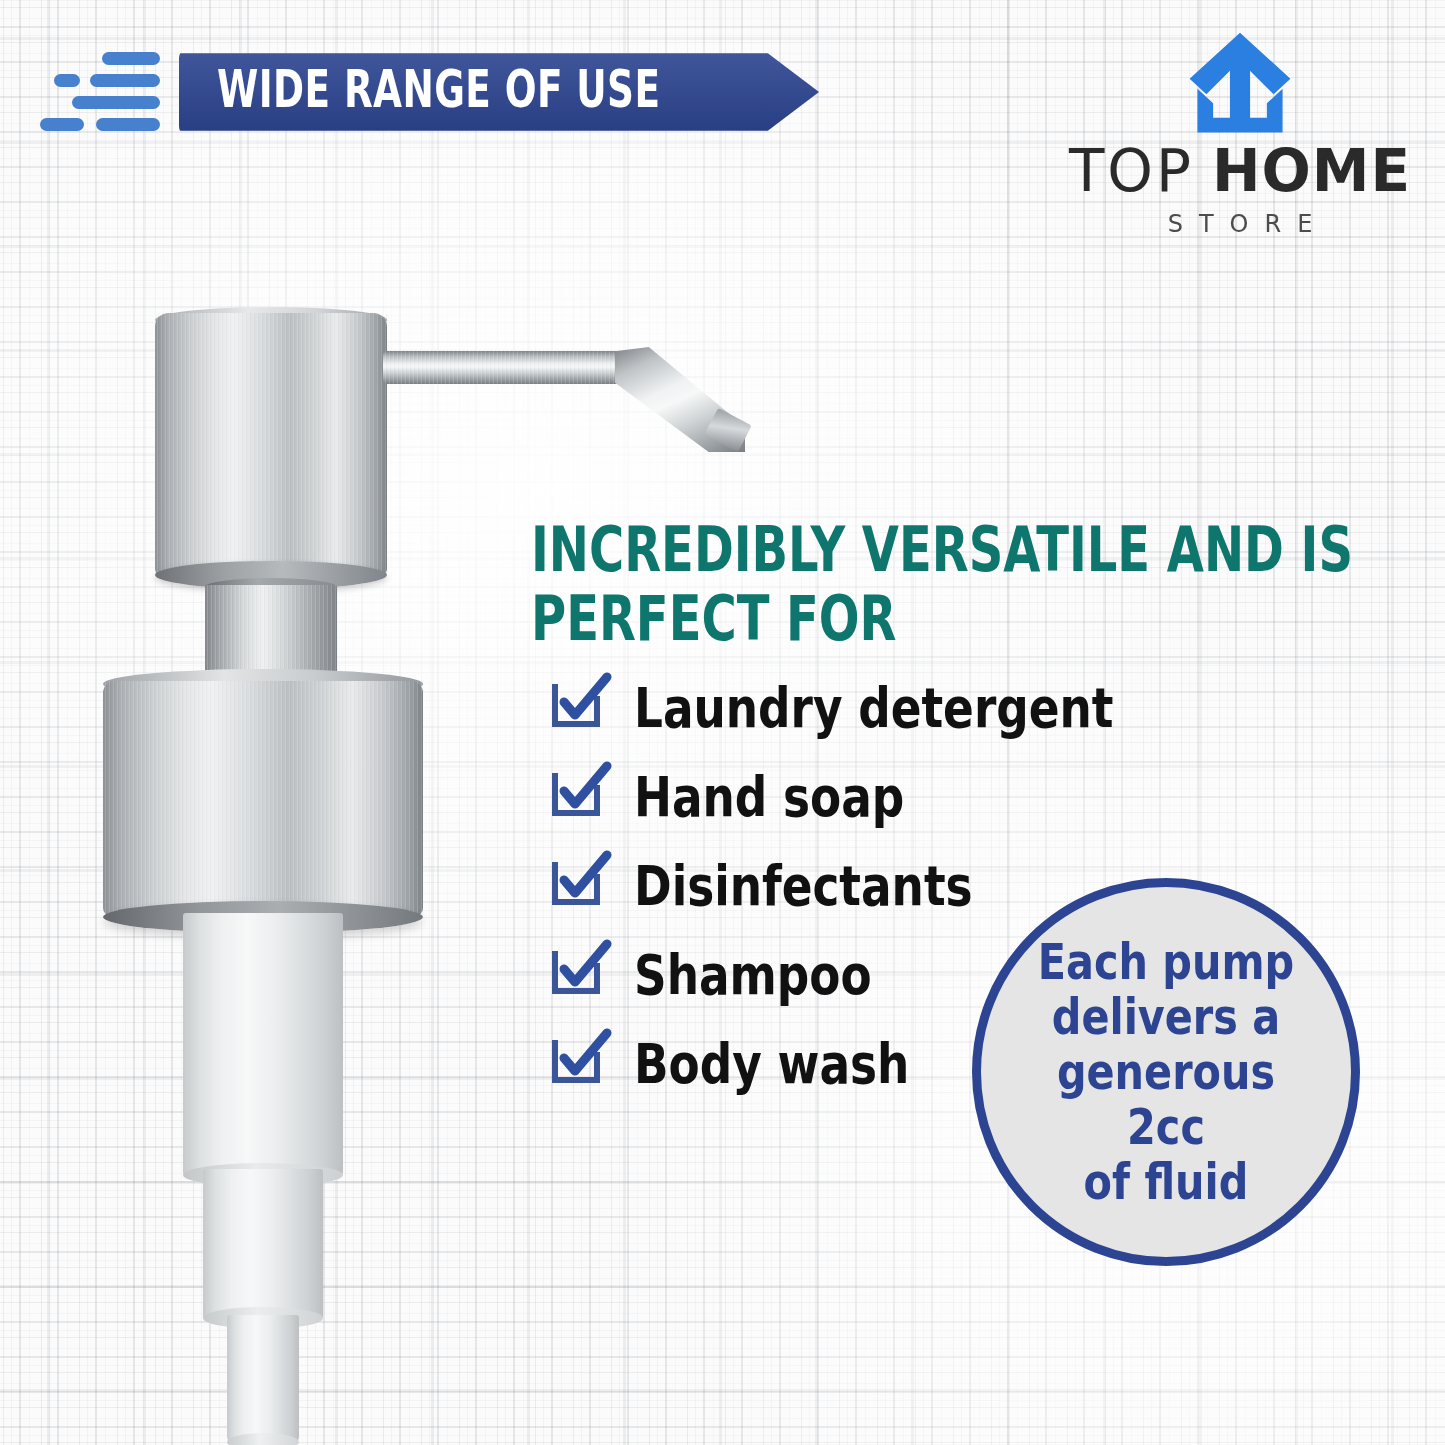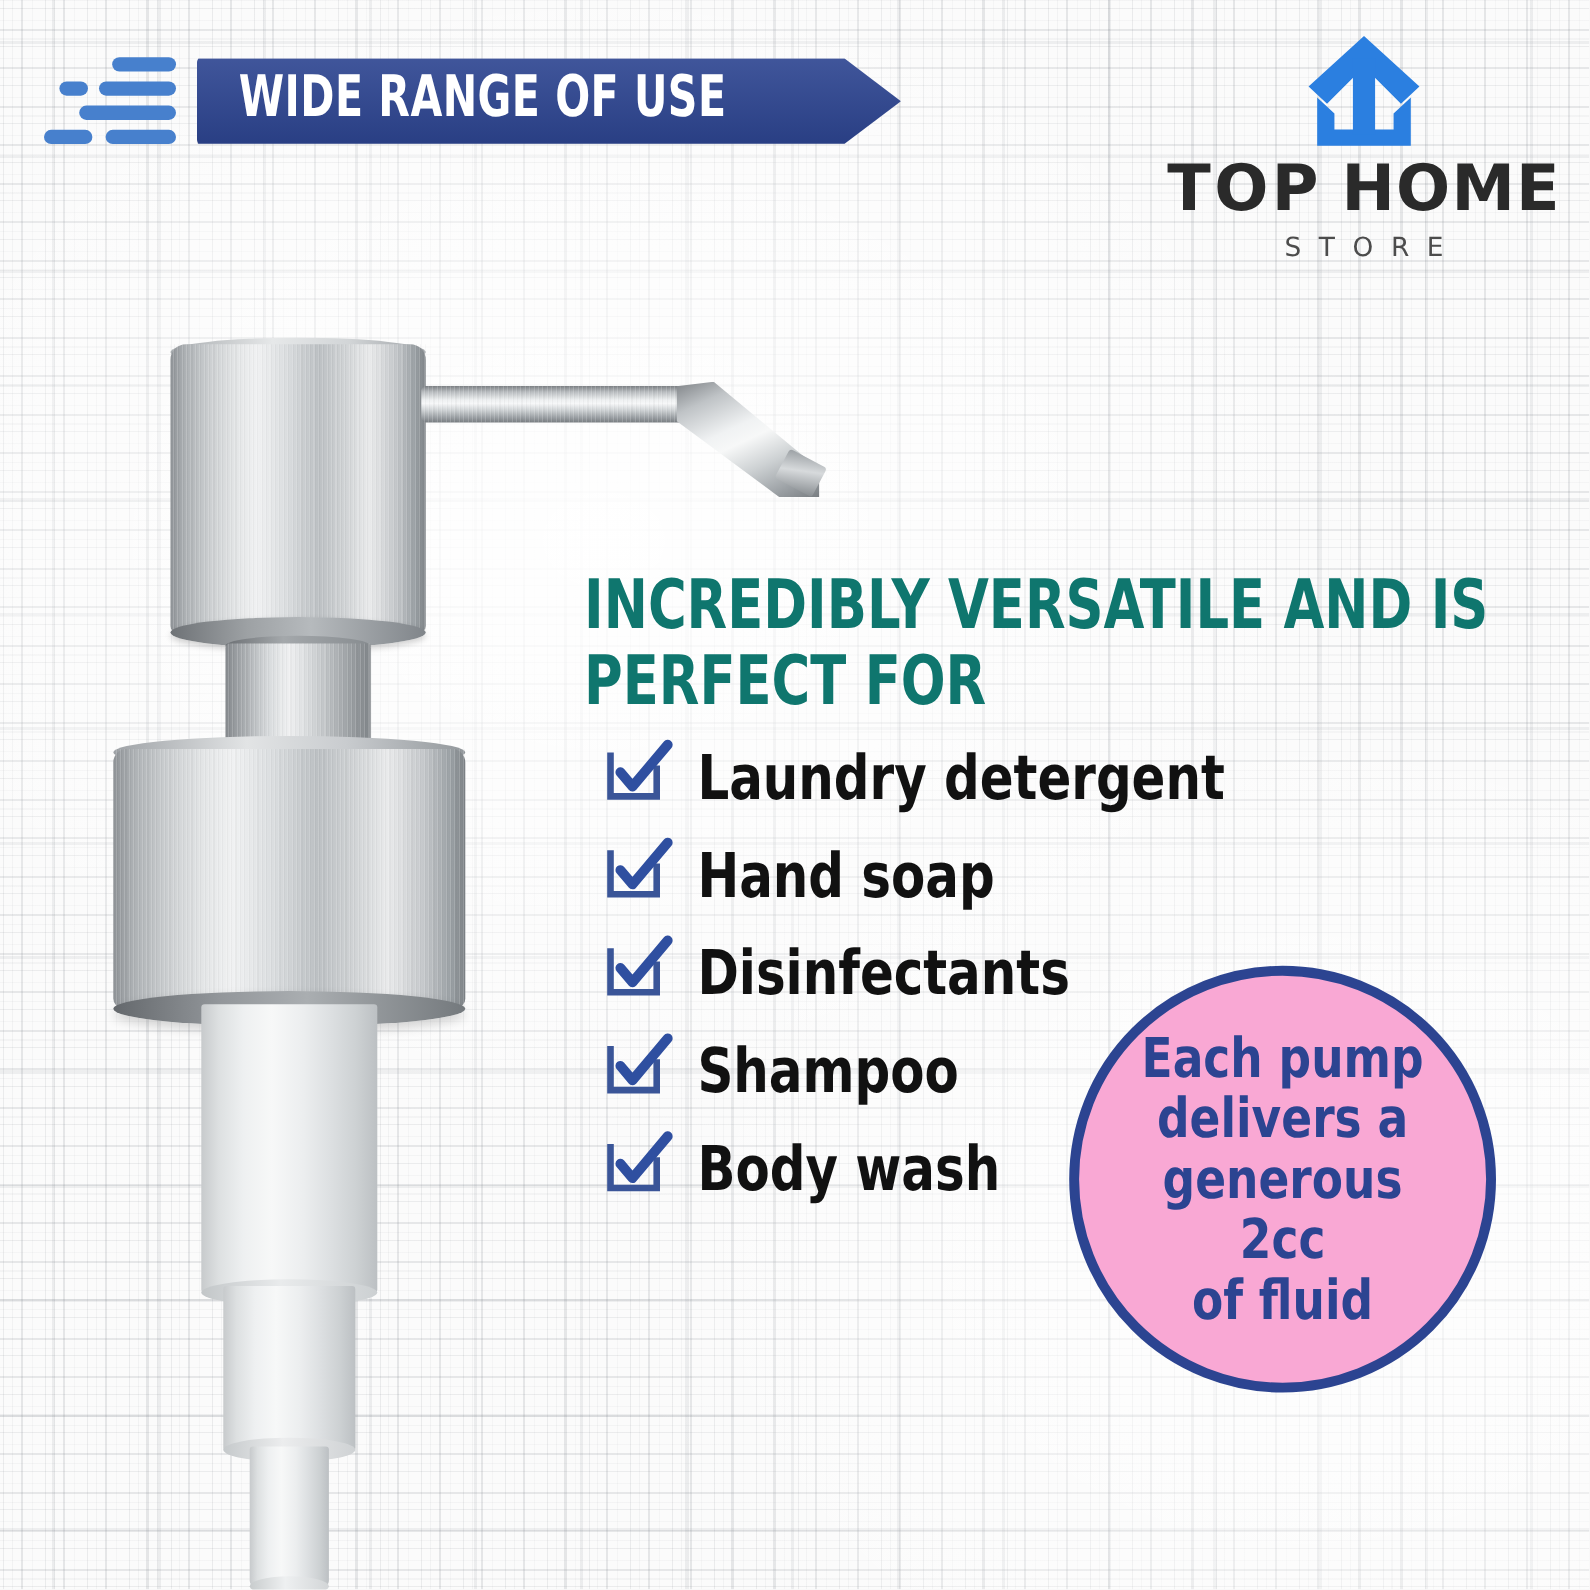--- a/index.html
+++ b/index.html
@@ -98,21 +98,21 @@
   
   #logo{position:absolute;right:25px;top:26px;width:360px;text-align:center;}
   #logo-icon{width:112px;height:112px;margin:0 auto;display:block;}
   #logo-wordmark{
     margin-top:4px;
     font-size:58px;
     line-height:1;
     white-space:nowrap;
     color:#2a2a2a;
   }
-  #logo-top{font-weight:700;letter-spacing:3px;font-family:"DejaVu Sans","Liberation Sans",sans-serif;}
+  #logo-top{font-weight:400;letter-spacing:3px;font-family:"DejaVu Sans","Liberation Sans",sans-serif;}
   #logo-home{font-weight:bold;letter-spacing:1px;margin-left:18px;font-family:"DejaVu Sans","Liberation Sans",sans-serif;}
   #logo-store{
     margin-top:10px;font-size:24px;letter-spacing:16px;
     color:#4c4c4c;font-weight:400;padding-left:16px;
     font-family:"DejaVu Sans","Liberation Sans",sans-serif;
   }
 
   
   #product{position:absolute;left:95px;top:295px;width:680px;height:1150px;}
   .metal{
@@ -221,21 +221,21 @@
     color:#111111;
     font-family:"Liberation Sans Narrow","DejaVu Sans Condensed","Liberation Sans",sans-serif;
     font-weight:bold;font-size:56px;line-height:1;white-space:nowrap;
     transform:scaleX(0.90);transform-origin:left center;
   }
 
   
   #badge{
     position:absolute;left:972px;top:878px;width:388px;height:388px;
     border-radius:50%;
-    background:#f9a8d4;
+    background:#e5e5e5;
     border:9px solid #2c4491;
     box-sizing:border-box;
     display:flex;align-items:center;justify-content:center;
   }
   #badge-text{
     color:#2c4491;
     font-family:"Liberation Sans Narrow","DejaVu Sans Condensed","Liberation Sans",sans-serif;
     font-weight:bold;font-size:50px;line-height:1.10;text-align:center;
     width:330px;
     transform:scaleX(0.92);

